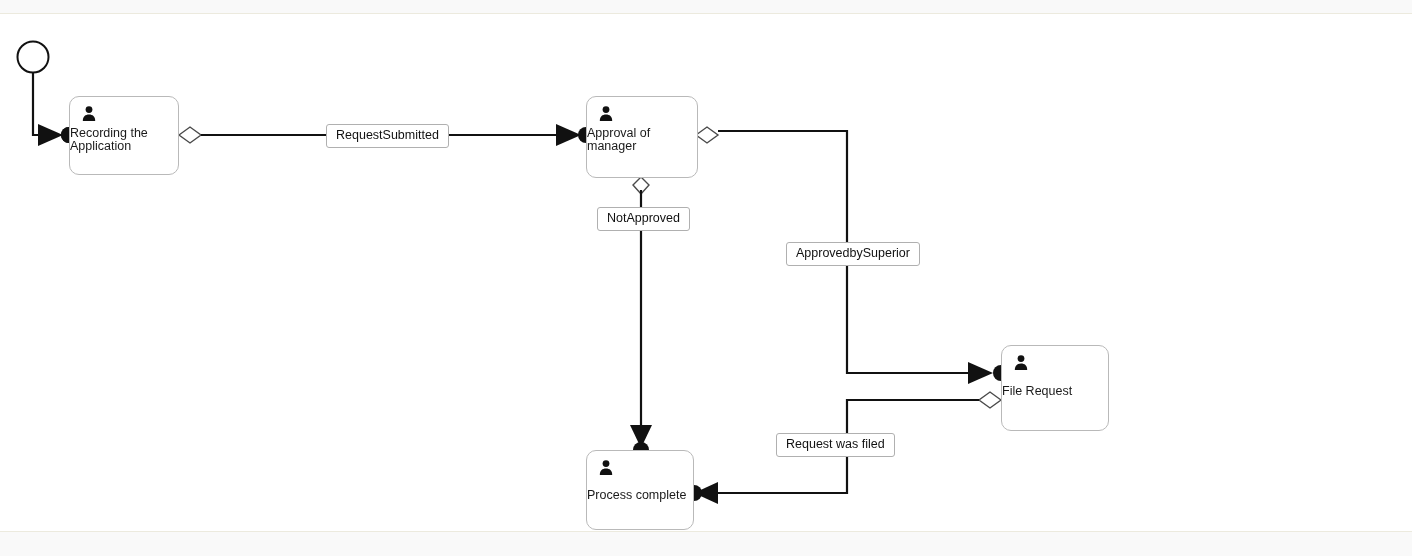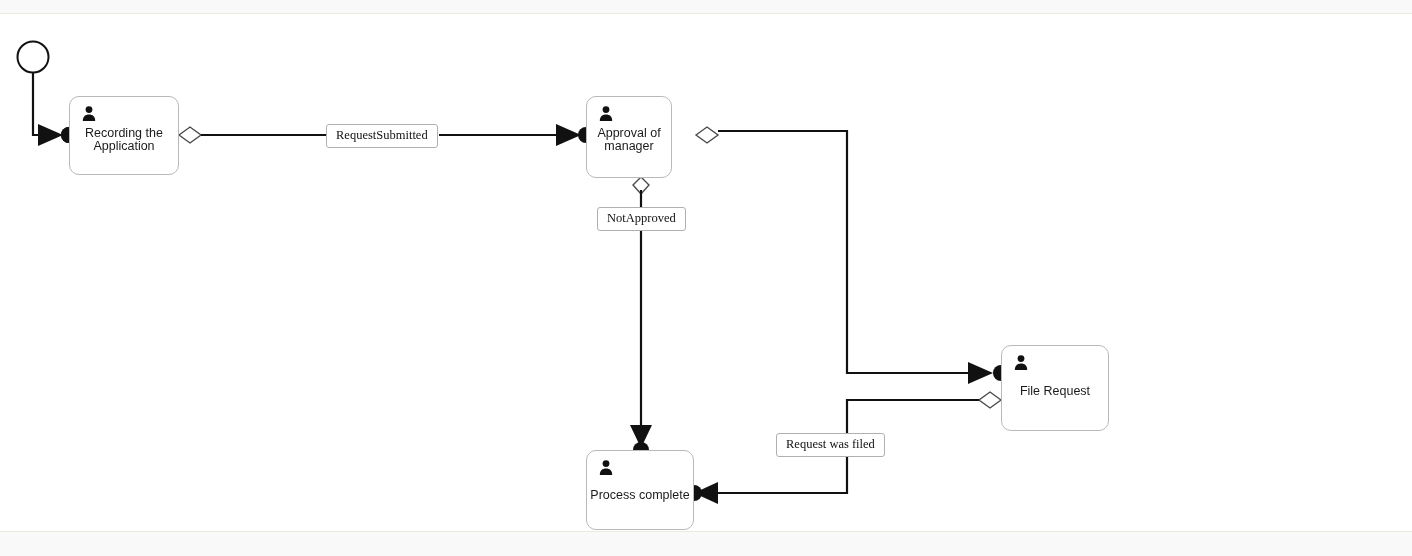--- a/index.html
+++ b/index.html
@@ -52,21 +52,20 @@
     position: absolute;
     background: #ffffff;
     border: 1px solid #b9b9b9;
     border-radius: 10px;
     box-sizing: border-box;
   }
   .node-label {
     position: absolute;
     left: 0;
     width: 100%;
-    text-align: center;
     font-size: 12.5px;
     color: #1a1a1a;
     line-height: 1.0;
     white-space: pre-line;
   }
   .person-icon {
     position: absolute;
     left: 12px;
     top: 9px;
     width: 14px;
@@ -77,21 +76,20 @@
     background: #ffffff;
     border: 1px solid #b0b0b0;
     border-radius: 3px;
     font-size: 12.5px;
     color: #111111;
     padding: 4px 9px;
     box-sizing: border-box;
     white-space: nowrap;
     text-align: right;
     line-height: 1.1;
-    font-family: Liberation Serif, serif;
   }
 </style>
 </head>
 <body>
 
 <div id="app">
 
   <div class="top-bar"></div>
 
   <div class="canvas"></div>
@@ -164,21 +162,21 @@
 
   <div class="node" style="left:69px; top:96px; width:110px; height:79px;">
     <svg class="person-icon" viewBox="0 0 14 15">
       <circle cx="7" cy="3.6" r="3.4" fill="#111111"></circle>
       <path d="M0.8,15 C0.8,10.6 3.4,8.6 7,8.6 C10.6,8.6 13.2,10.6 13.2,15 Z" fill="#111111"></path>
     </svg>
     <div class="node-label" style="top:30px;">Recording the
 Application</div>
   </div>
 
-  <div class="node" style="left:586px; top:96px; width:86px; height:82px;">
+  <div class="node" style="left:586px; top:96px; width:112px; height:82px;">
     <svg class="person-icon" viewBox="0 0 14 15">
       <circle cx="7" cy="3.6" r="3.4" fill="#111111"></circle>
       <path d="M0.8,15 C0.8,10.6 3.4,8.6 7,8.6 C10.6,8.6 13.2,10.6 13.2,15 Z" fill="#111111"></path>
     </svg>
     <div class="node-label" style="top:30px;">Approval of
 manager</div>
   </div>
 
   <div class="node" style="left:1001px; top:345px; width:108px; height:86px;">
     <svg class="person-icon" viewBox="0 0 14 15">
@@ -193,18 +191,19 @@
       <circle cx="7" cy="3.6" r="3.4" fill="#111111"></circle>
       <path d="M0.8,15 C0.8,10.6 3.4,8.6 7,8.6 C10.6,8.6 13.2,10.6 13.2,15 Z" fill="#111111"></path>
     </svg>
     <div class="node-label" style="top:38px;">Process complete</div>
   </div>
 
   <div class="edge-label" style="left:326px; top:124px;">RequestSubmitted</div>
 
   <div class="edge-label" style="left:597px; top:163px;margin-top:44px;">NotApproved</div>
 
+  <div class="edge-label" style="left:786px; top:242px;">ApprovedbySuperior</div>
 
   <div class="edge-label" style="left:776px; top:433px;">Request was filed</div>
 
   <div class="bottom-bar"></div>
 
 </div>
 
 </body></html>

